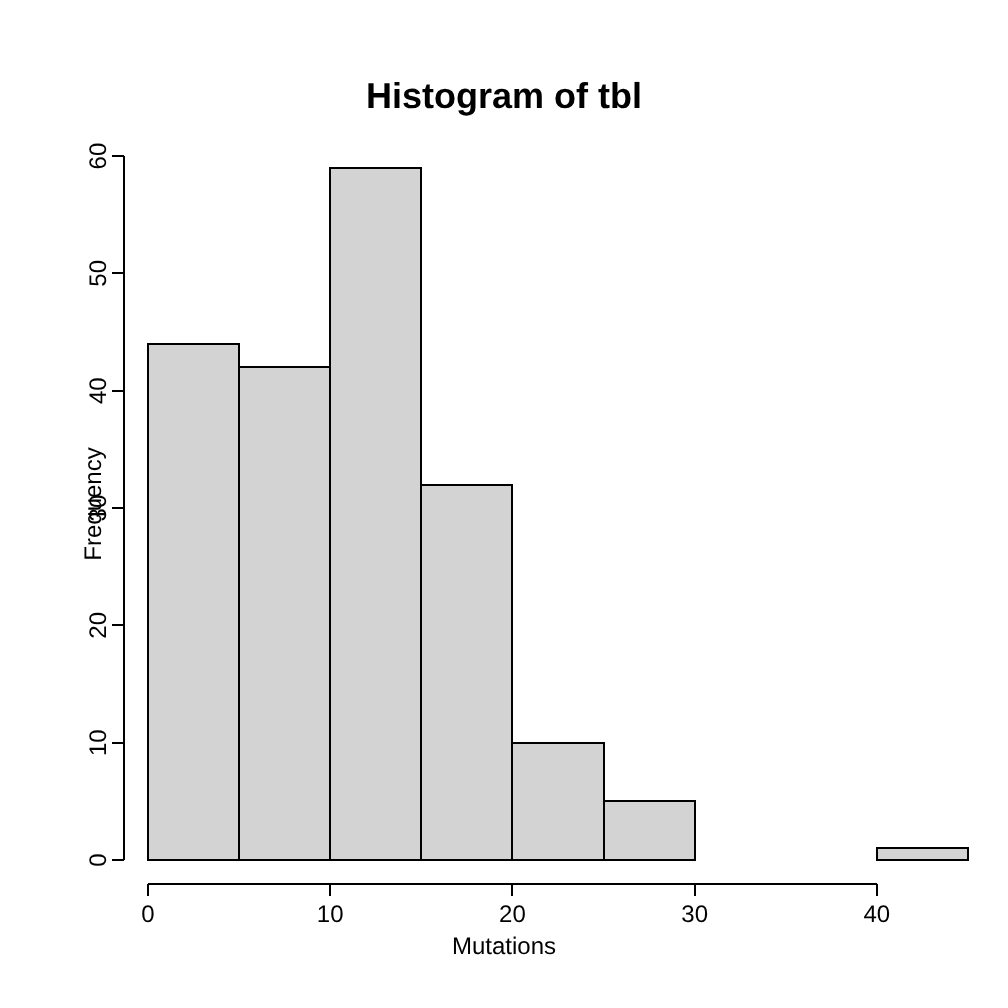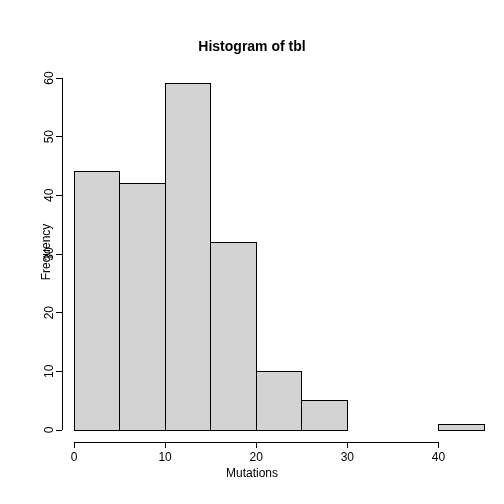--- a/index.html
+++ b/index.html
@@ -15,21 +15,21 @@
     width: 504px;
     height: 504px;
   }
   .title {
     position: absolute;
     top: 38px;
     left: 0;
     width: 504px;
     text-align: center;
     font-weight: bold;
-    font-size: 14px;
+    font-size: 18px;
     color: #000;
   }
   .ylabel {
     position: absolute;
     left: 18px;
     top: 50%;
     transform: translateY(-50%) rotate(-90deg);
     transform-origin: center;
     font-size: 12px;
     color: #000;

